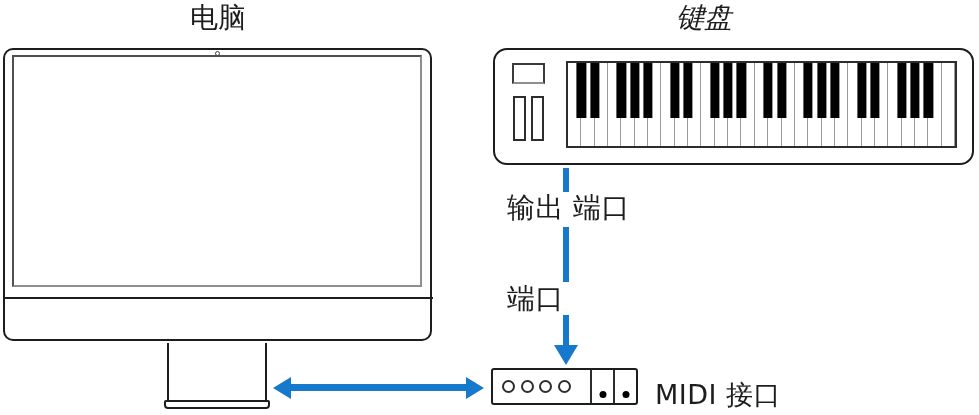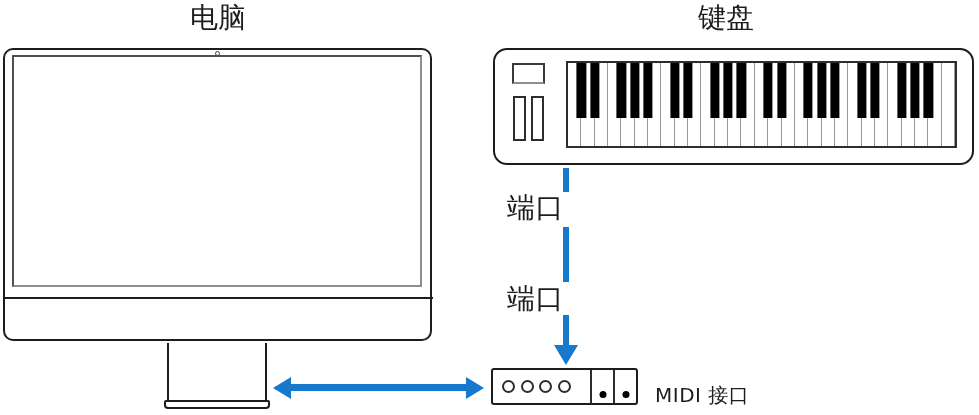--- a/index.html
+++ b/index.html
@@ -7,21 +7,21 @@
     --dark:#1d1d1f;
     --gray:#8e8e8e;
   }
   *{margin:0;padding:0;box-sizing:content-box;}
   html,body{background:#fff;}
   body{font-family:"DejaVu Sans","Liberation Sans",sans-serif;color:var(--dark);}
   .canvas{position:relative;width:979px;height:415px;background:#fff;overflow:hidden;}
 
   .title{position:absolute;top:1px;width:220px;text-align:center;font-size:28px;line-height:34px;font-weight:500;color:var(--dark);}
   #t-computer{left:108px;}
-  #t-keyboard{left:616px;}
+  #t-keyboard{left:594px;font-style:italic;}
 
   
   .monitor{position:absolute;left:3px;top:48px;width:425px;height:289px;border:2.5px solid var(--dark);border-radius:10px;background:#fff;}
   .camera{position:absolute;left:210px;top:1px;width:3px;height:3px;border:1.5px solid #3c3c3e;border-radius:50%;}
   .screen{position:absolute;left:7px;top:5px;width:406px;height:228px;border:2px solid #4f4f51;border-right-color:var(--gray);border-bottom-color:var(--gray);}
   .chin-line{position:absolute;left:-2.5px;right:-2.5px;top:247px;border-top:2px solid var(--dark);}
   .stand{position:absolute;left:167px;top:343px;width:96px;height:58px;border-left:2.5px solid var(--dark);border-right:2.5px solid var(--dark);background:#fff;}
   .stand-base{position:absolute;left:164px;top:400px;width:102px;height:5px;border:2.5px solid var(--dark);border-radius:2px 2px 4px 4px;background:#fff;}
 
   
@@ -51,21 +51,21 @@
   .h-head{position:absolute;top:377px;width:0;height:0;border-top:11px solid transparent;border-bottom:11px solid transparent;}
   .h-head.left{left:273px;border-right:18px solid var(--blue);}
   .h-head.right{left:466px;border-left:18px solid var(--blue);}
 
   
   .midi-box{position:absolute;left:491px;top:368px;width:143px;height:33px;border:2.5px solid var(--dark);border-radius:3px;background:#fff;display:flex;}
   .ports{width:88px;padding-left:9px;display:flex;align-items:center;column-gap:5.5px;}
   .port-circle{width:9px;height:9px;border:2px solid #2d2d2f;border-radius:50%;flex:none;}
   .cell{flex:1;border-left:2px solid #2d2d2f;position:relative;}
   .ind-dot{position:absolute;left:50%;top:21px;transform:translateX(-50%);width:7px;height:7px;border-radius:50%;background:#000;}
-  .midi-label{position:absolute;left:655px;top:380px;font-size:20px;line-height:30px;font-weight:500;letter-spacing:.5px;color:var(--dark);white-space:nowrap;}
+  .midi-label{position:absolute;left:655px;top:380px;font-size:27px;line-height:30px;font-weight:500;letter-spacing:.5px;color:var(--dark);white-space:nowrap;}
 </style>
 </head>
 <body>
 
 <div class="canvas">
 
   <div class="title" id="t-computer">电脑</div>
   <div class="title" id="t-keyboard">键盘</div>
 
   <div class="monitor">
@@ -128,20 +128,21 @@
         <div class="bkey" style="left: 75.8621%;"></div>
         <div class="bkey" style="left: 79.3103%;"></div>
         <div class="bkey" style="left: 86.2069%;"></div>
         <div class="bkey" style="left: 89.6552%;"></div>
         <div class="bkey" style="left: 93.1034%;"></div>
       </div>
   </div>
 
   <div class="vseg s1"></div>
   <div class="vlabel l1">
+    <span>输出</span>
     <span>端口</span>
   </div>
   <div class="vseg s2"></div>
   <div class="vlabel l2">
     <span>端口</span>
   </div>
   <div class="vseg s3"></div>
   <div class="varrowhead"></div>
 
   <div class="h-head left"></div>

